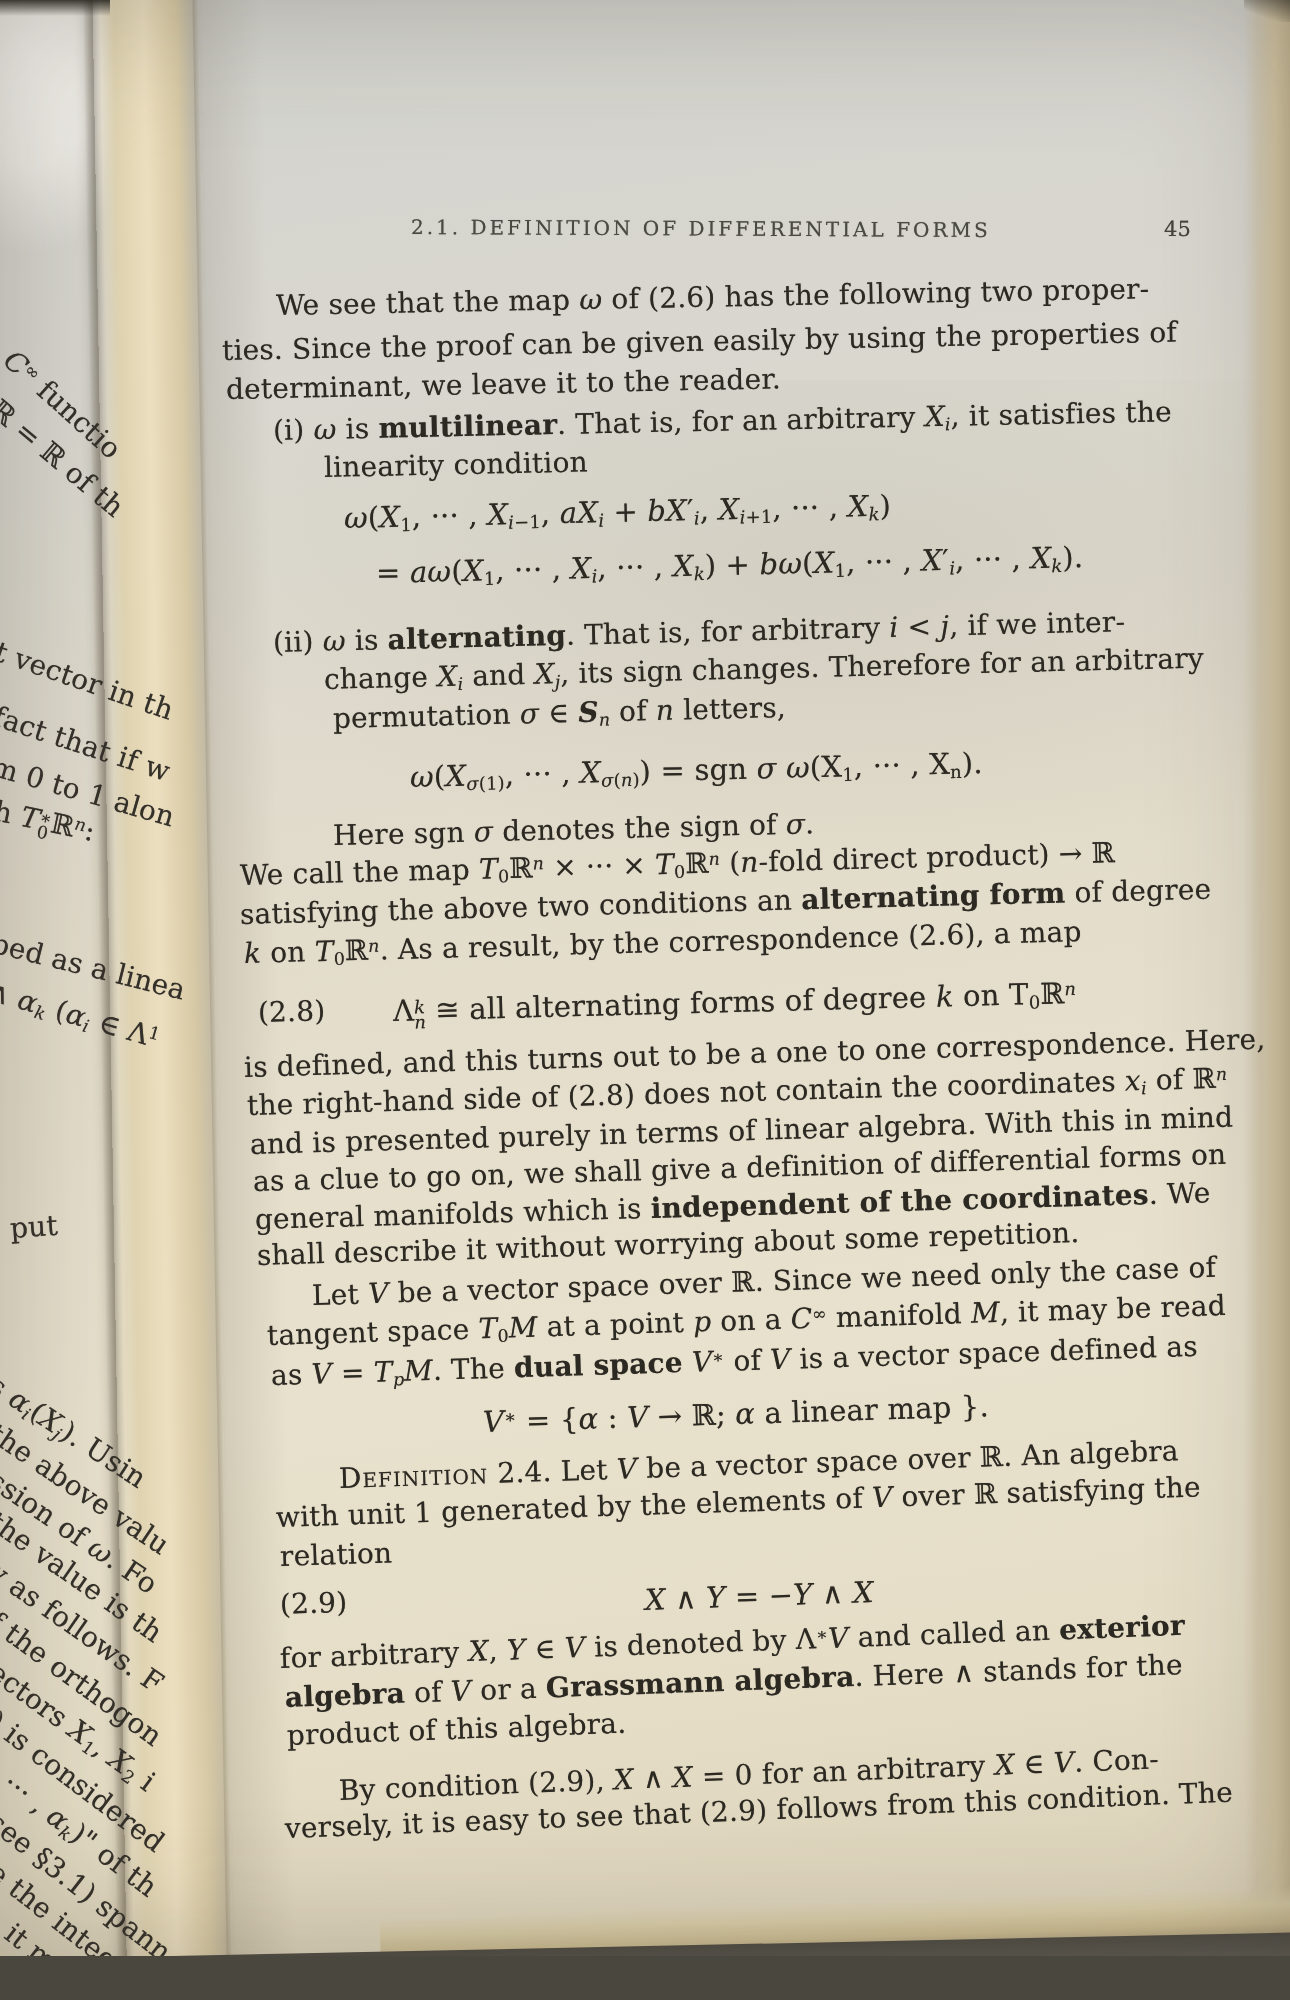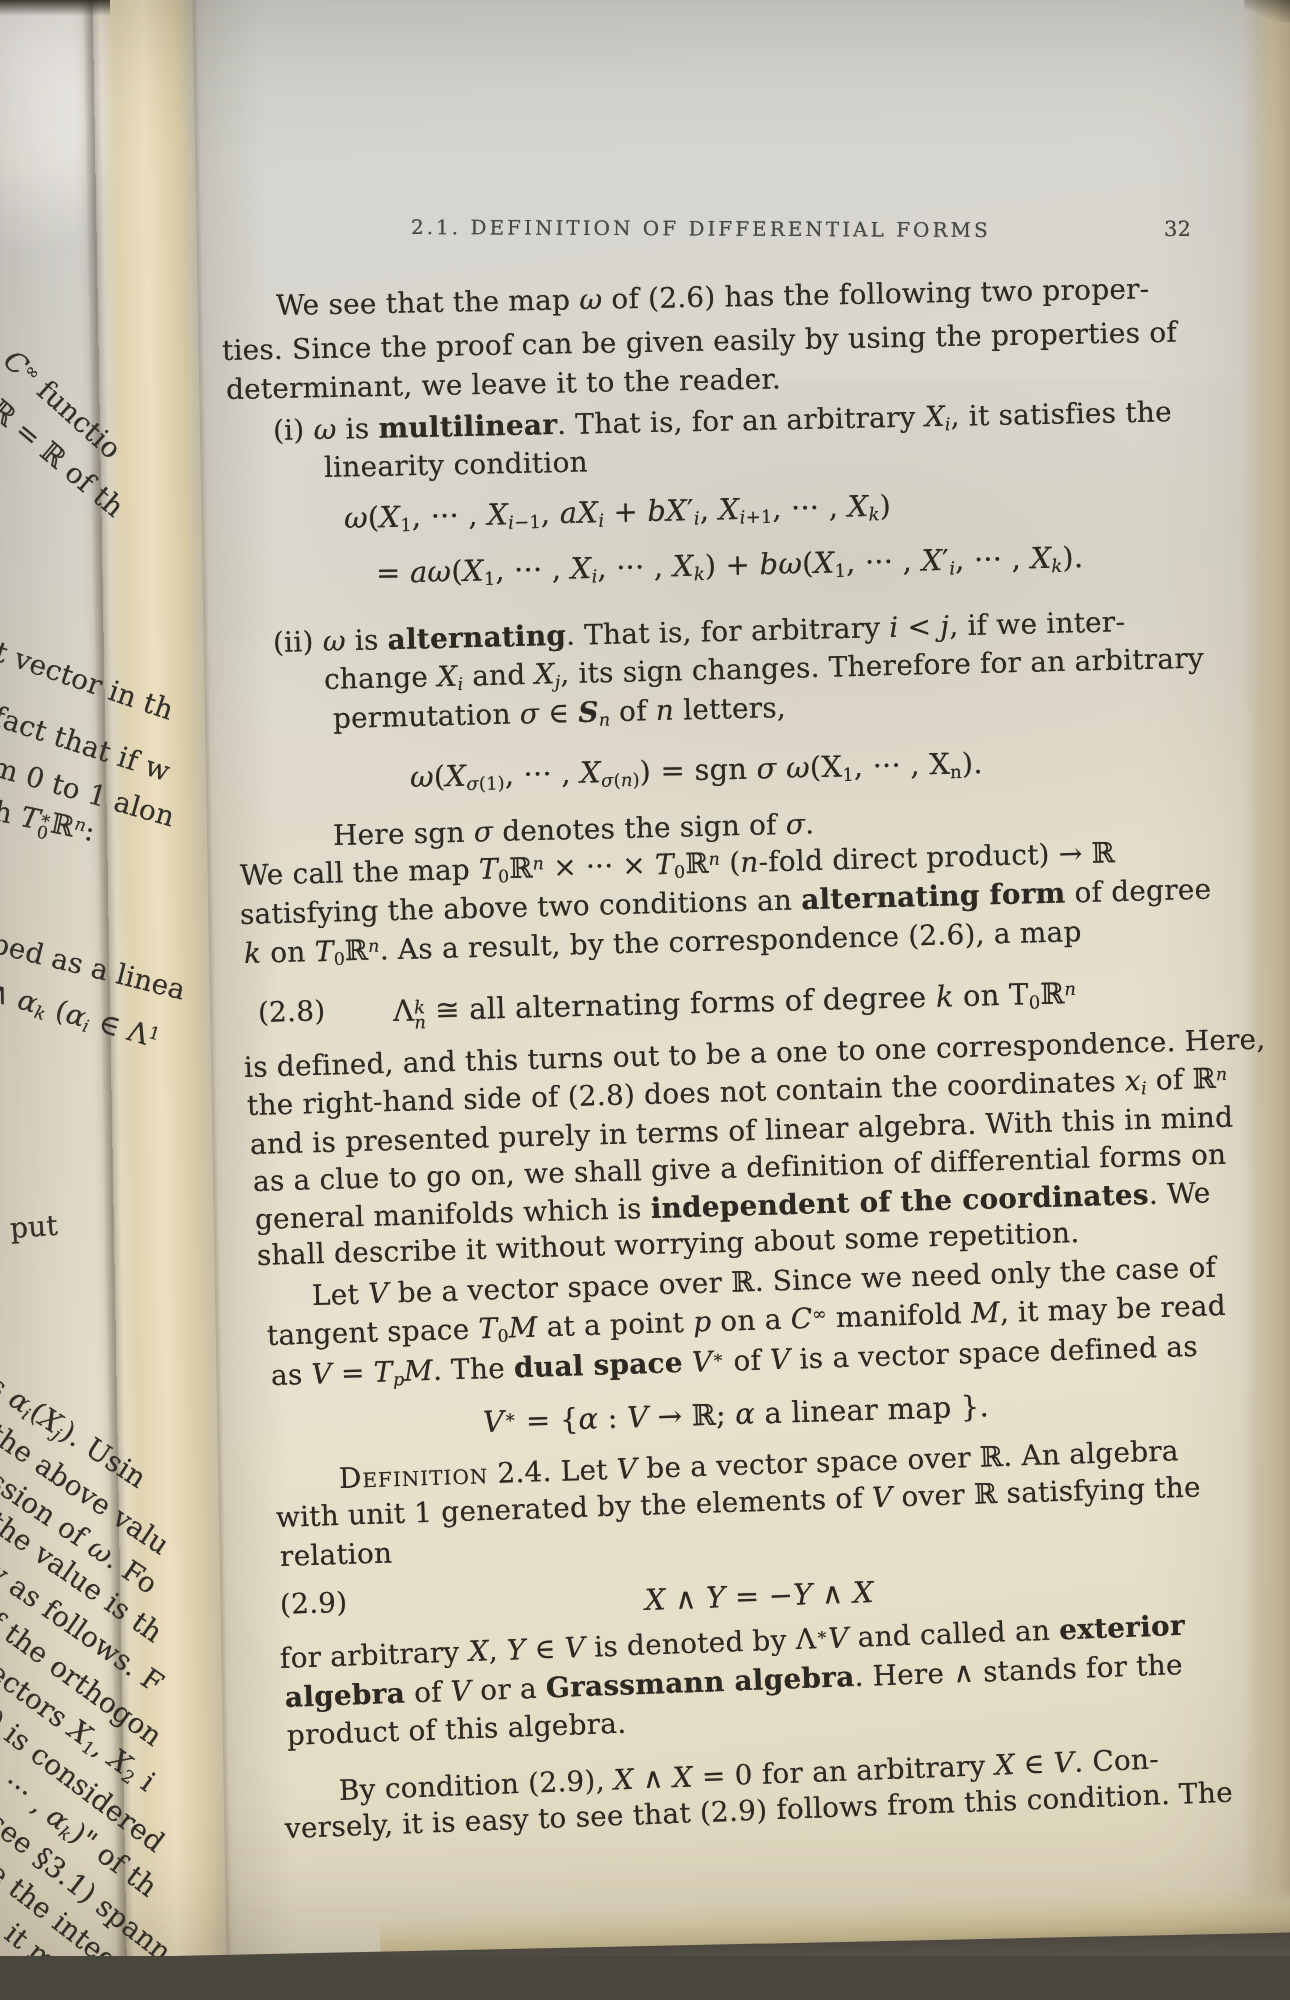--- a/index.html
+++ b/index.html
@@ -58,21 +58,21 @@
   <div class="fore-edge"></div>
   <div class="curl"></div>
   <div class="stack"></div>
   <div class="table-band"></div>
   <div class="dark-tl"></div>
   <div class="dark-tr"></div>
 
   <div class="text-layer">
 
     <div class="line hdr" style="left:411px;top:215px;transform:rotate(.3deg)">2.1. DEFINITION OF DIFFERENTIAL FORMS</div>
-    <div class="line pgnum" style="left:1164px;top:217px;transform:rotate(.3deg)">32</div>
+    <div class="line pgnum" style="left:1164px;top:217px;transform:rotate(.3deg)">45</div>
 
     <div class="line" style="left:276px;top:289px;transform:rotate(-1.1deg)">We see that the map <i>ω</i> of (2.6) has the following two proper-</div>
     <div class="line" style="left:222px;top:334px;transform:rotate(-1.1deg)">ties.  Since the proof can be given easily by using the properties of</div>
     <div class="line" style="left:226px;top:373px;transform:rotate(-1.1deg)">determinant, we leave it to the reader.</div>
 
     <div class="line" style="left:273px;top:414px;transform:rotate(-1.2deg)">(i) <i>ω</i> is <b>multilinear</b>.  That is, for an arbitrary <i>X<sub>i</sub></i>, it satisfies the</div>
     <div class="line" style="left:324px;top:451px;transform:rotate(-1.2deg)">linearity condition</div>
 
     <div class="line eq" style="left:344px;top:501px;transform:rotate(-1.3deg)"><i>ω</i>(<i>X</i><sub>1</sub>, ··· , <i>X</i><sub><i>i</i>−1</sub>, <i>aX<sub>i</sub></i> + <i>bX</i>′<sub><i>i</i></sub>, <i>X</i><sub><i>i</i>+1</sub>, ··· , <i>X<sub>k</sub></i>)</div>
     <div class="line eq" style="left:376px;top:556px;transform:rotate(-1.3deg)">= <i>aω</i>(<i>X</i><sub>1</sub>, ··· , <i>X<sub>i</sub></i>, ··· , <i>X<sub>k</sub></i>) + <i>bω</i>(<i>X</i><sub>1</sub>, ··· , <i>X</i>′<sub><i>i</i></sub>, ··· , <i>X<sub>k</sub></i>).</div>

